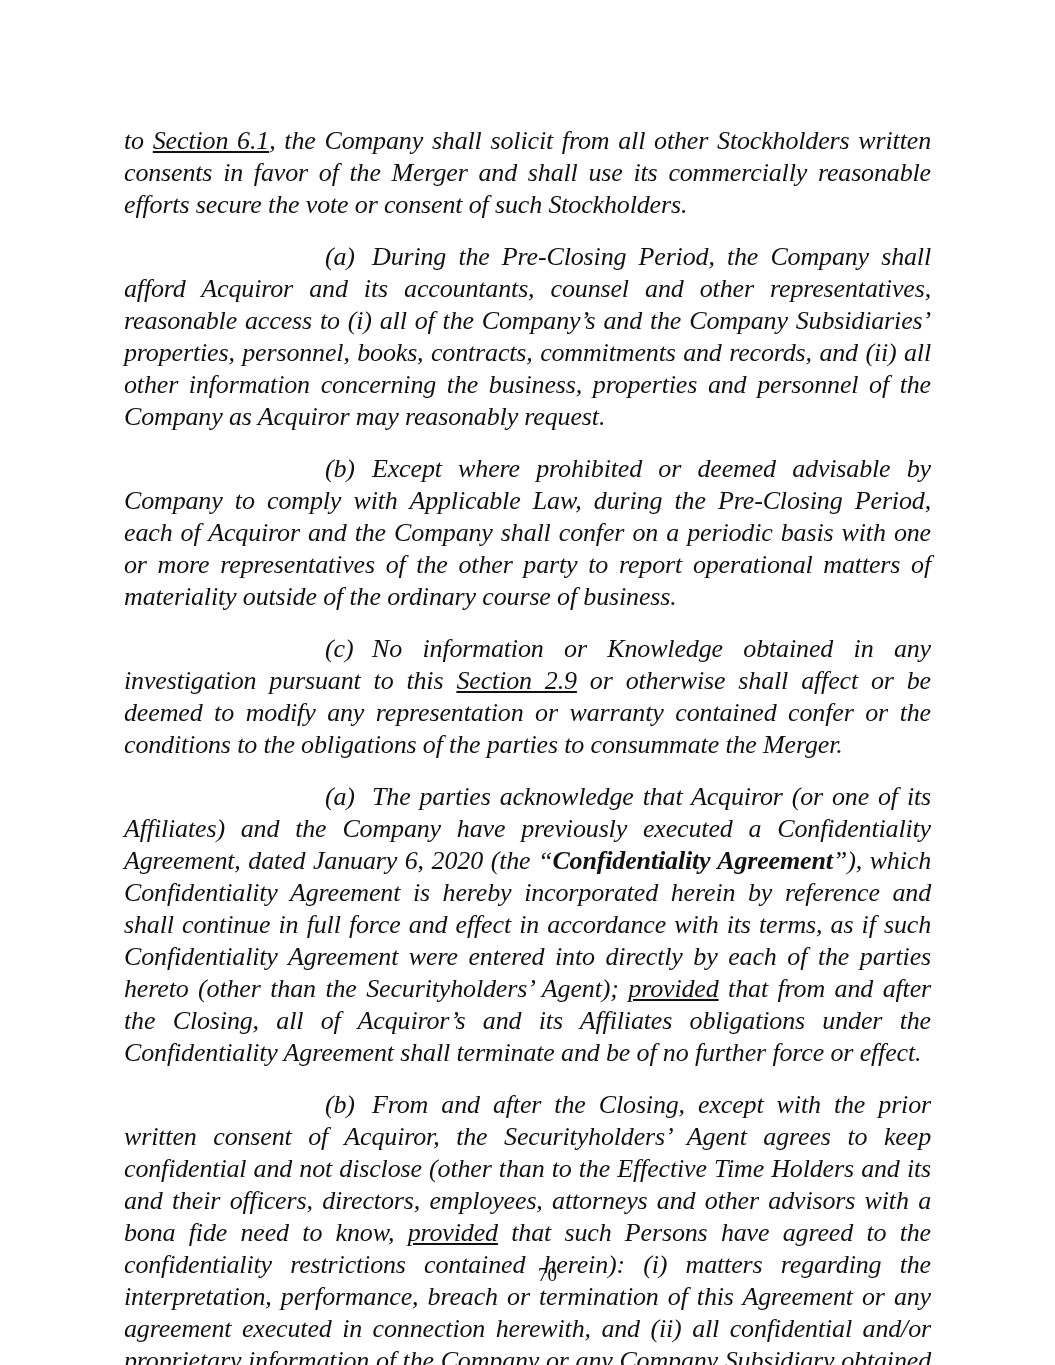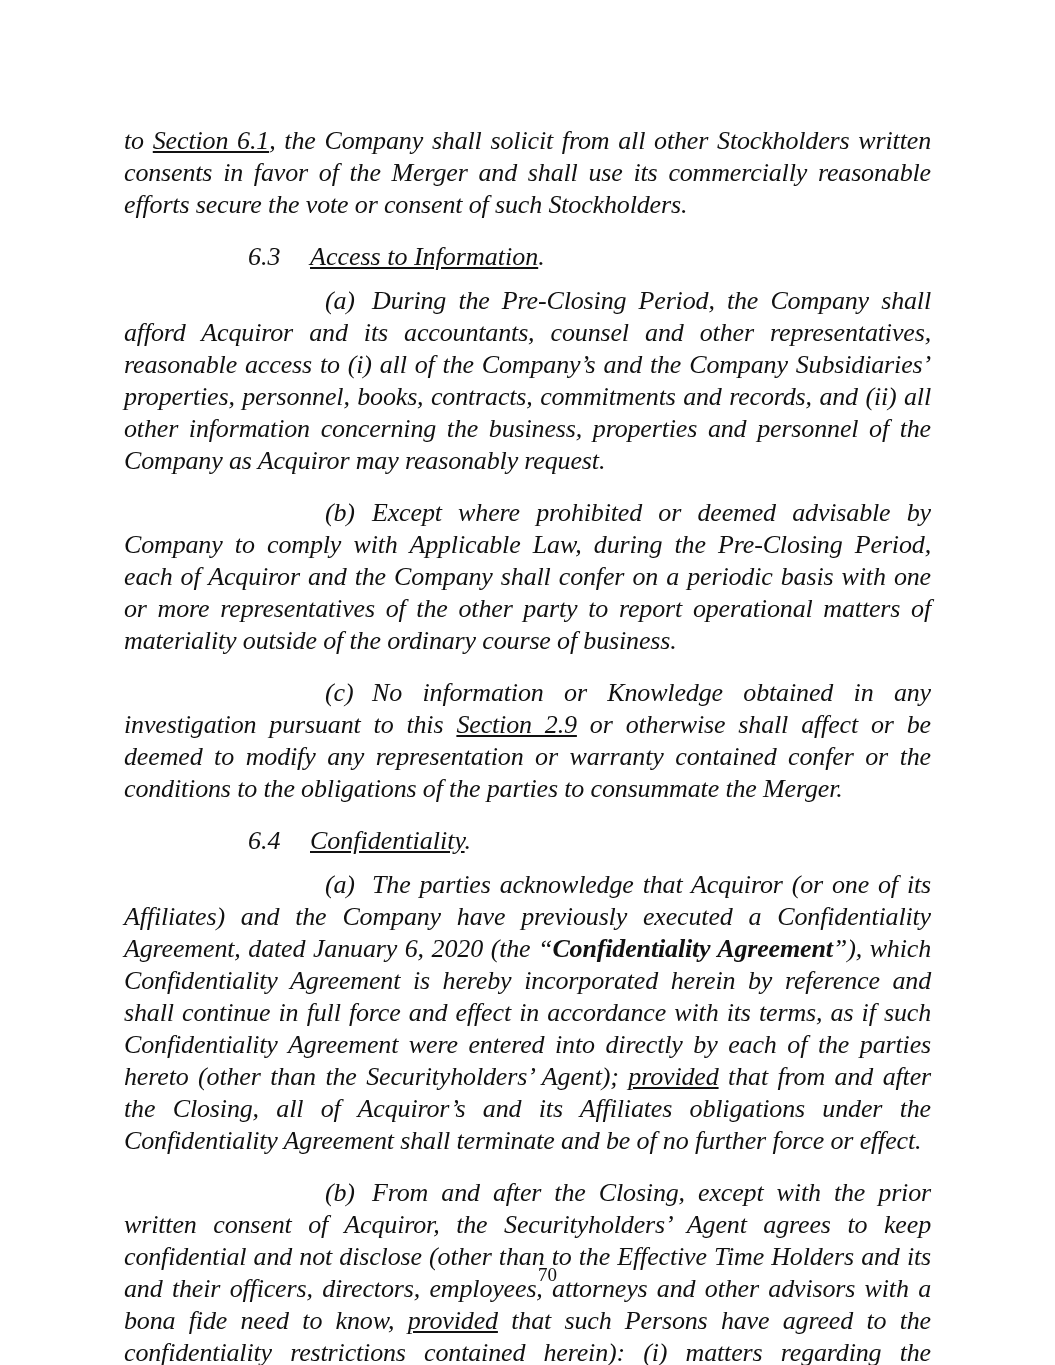--- a/index.html
+++ b/index.html
@@ -59,35 +59,27 @@
     padding-left: 20px;
   }
 </style>
 </head>
 <body>
 
 <div class="page">
 
   <p class="para"><span>to </span><span class="u">Section 6.1</span><span>, the Company shall solicit from all other Stockholders written consents in favor of the Merger and shall use its commercially reasonable efforts secure the vote or consent of such Stockholders.</span></p>
 
-  <div class="heading">
-    <span class="num">6.3</span>
-    <span style="position:absolute;left:186px;"><span class="u">Access to Information</span><span>.</span></span>
-  </div>
 
   <p class="para"><span class="label">(a)</span><span>During the Pre-Closing Period, the Company shall afford Acquiror and its accountants, counsel and other representatives, reasonable access to (i) all of the Company’s and the Company Subsidiaries’ properties, personnel, books, contracts, commitments and records, and (ii) all other information concerning the business, properties and personnel of the Company as Acquiror may reasonably request.</span></p>
 
   <p class="para"><span class="label">(b)</span><span>Except where prohibited or deemed advisable by Company to comply with Applicable Law, during the Pre-Closing Period, each of Acquiror and the Company shall confer on a periodic basis with one or more representatives of the other party to report operational matters of materiality outside of the ordinary course of business.</span></p>
 
   <p class="para"><span class="label">(c)</span><span>No information or Knowledge obtained in any investigation pursuant to this </span><span class="u">Section 2.9</span><span> or otherwise shall affect or be deemed to modify any representation or warranty contained confer or the conditions to the obligations of the parties to consummate the Merger.</span></p>
 
-  <div class="heading">
-    <span class="num">6.4</span>
-    <span style="position:absolute;left:186px;"><span class="u">Confidentiality</span><span>.</span></span>
-  </div>
 
   <p class="para"><span class="label">(a)</span><span>The parties acknowledge that Acquiror (or one of its Affiliates) and the Company have previously executed a Confidentiality Agreement, dated January 6, 2020 (the “</span><span class="b">Confidentiality Agreement</span><span>”), which Confidentiality Agreement is hereby incorporated herein by reference and shall continue in full force and effect in accordance with its terms, as if such Confidentiality Agreement were entered into directly by each of the parties hereto (other than the Securityholders’ Agent); </span><span class="u">provided</span><span> that from and after the Closing, all of Acquiror’s and its Affiliates obligations under the Confidentiality Agreement shall terminate and be of no further force or effect.</span></p>
 
   <p class="para" style="text-align-last: justify;"><span class="label">(b)</span><span>From and after the Closing, except with the prior written consent of Acquiror, the Securityholders’ Agent agrees to keep confidential and not disclose (other than to the Effective Time Holders and its and their officers, directors, employees, attorneys and other advisors with a bona fide need to know, </span><span class="u">provided</span><span> that such Persons have agreed to the confidentiality restrictions contained herein): (i) matters regarding the interpretation, performance, breach or termination of this Agreement or any agreement executed in connection herewith, and (ii) all confidential and/or proprietary information of the Company or any Company Subsidiary obtained by the Securityholders’ Agent or its directors, officers, employees, agents or its other Representatives, except to the extent that (A) such information has otherwise been made public, (B) any such information is reasonably necessary for enforcing the Effective Time Holders’ or the Securityholders’ Agent’s rights hereunder or thereunder and is disclosed to any Governmental Entity in connection with any Legal Proceedings involving a dispute between the Effective Time Holders and Acquiror, or (C) the Securityholders’ Agent is required by Applicable Law to divulge or disclose any such information (in which case the Securityholders’ Agent shall promptly notify</span></p>
 
 </div>
 
 <div class="page-number">70</div>
 
 </body></html>

